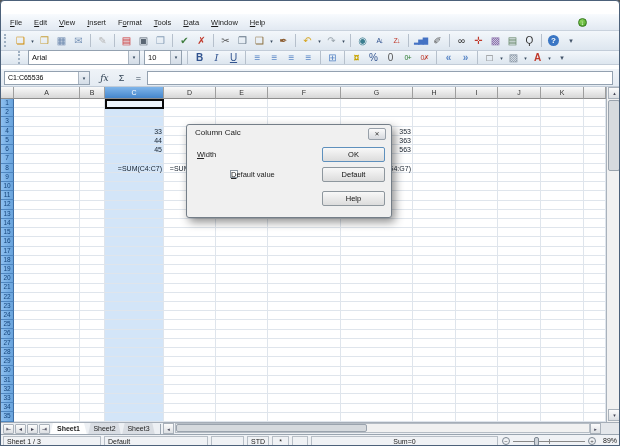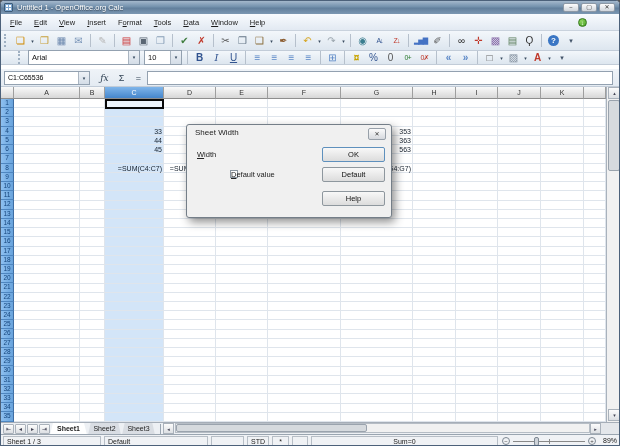--- a/index.html
+++ b/index.html
@@ -107,27 +107,20 @@
   #btn-ok{top:22px;border-color:#5e90bd;}
   #btn-cancel{top:42px;}
   #btn-help{top:66px;}
   #checkbox{left:43px;top:45px;width:8px;height:8px;background:#fff;border:1px solid #8a949e;}
 </style>
 </head>
 <body>
 
 <div id="win">
 
-  <div id="titlebar" class="abs">
-    <div id="app-icon" class="abs"></div>
-    <div class="ttl abs">Untitled 1 - OpenOffice.org Calc</div>
-    <div class="winbtn abs" style="right:40px;">−</div>
-    <div class="winbtn abs" style="right:22px;">▢</div>
-    <div class="winbtn abs" style="right:4px;">✕</div>
-  </div>
 
   <div id="menubar" class="abs">
       <div class="menu-item"><span></span><span class="u">F</span><span>ile</span></div>
       <div class="menu-item"><span></span><span class="u">E</span><span>dit</span></div>
       <div class="menu-item"><span></span><span class="u">V</span><span>iew</span></div>
       <div class="menu-item"><span></span><span class="u">I</span><span>nsert</span></div>
       <div class="menu-item"><span>F</span><span class="u">o</span><span>rmat</span></div>
       <div class="menu-item"><span></span><span class="u">T</span><span>ools</span></div>
       <div class="menu-item"><span></span><span class="u">D</span><span>ata</span></div>
       <div class="menu-item"><span></span><span class="u">W</span><span>indow</span></div>
@@ -349,21 +342,21 @@
     <div class="sfield abs" style="left:310px;width:187px;text-align:center;">Sum=0</div>
     <div class="zbtn abs" style="left:501px;">−</div>
     <div id="ztrack" class="abs"></div>
     <div id="ztick" class="abs"></div>
     <div id="zthumb" class="abs"></div>
     <div class="zbtn abs" style="left:587px;">+</div>
     <div class="sfield abs" style="left:599px;width:19px;text-align:center;border:none;">89%</div>
   </div>
 
   <div id="dialog" class="abs">
-    <div id="dlg-title" class="abs">Sheet Width</div>
+    <div id="dlg-title" class="abs">Column Calc</div>
     <div id="dlg-close" class="abs">✕</div>
     <div class="dlg-label abs" style="left:10px;top:25px;"><span></span><span class="u">W</span><span>idth</span></div>
     <div id="checkbox" class="abs"></div>
     <div class="dlg-label abs" style="left:44px;top:45px;"><span></span><span class="u">D</span><span>efault value</span></div>
     <div id="btn-ok" class="dbtn abs">OK</div>
     <div id="btn-cancel" class="dbtn abs">Default</div>
     <div id="btn-help" class="dbtn abs"><span></span><span class="u">H</span><span>elp</span></div>
   </div>
 
 </div>

